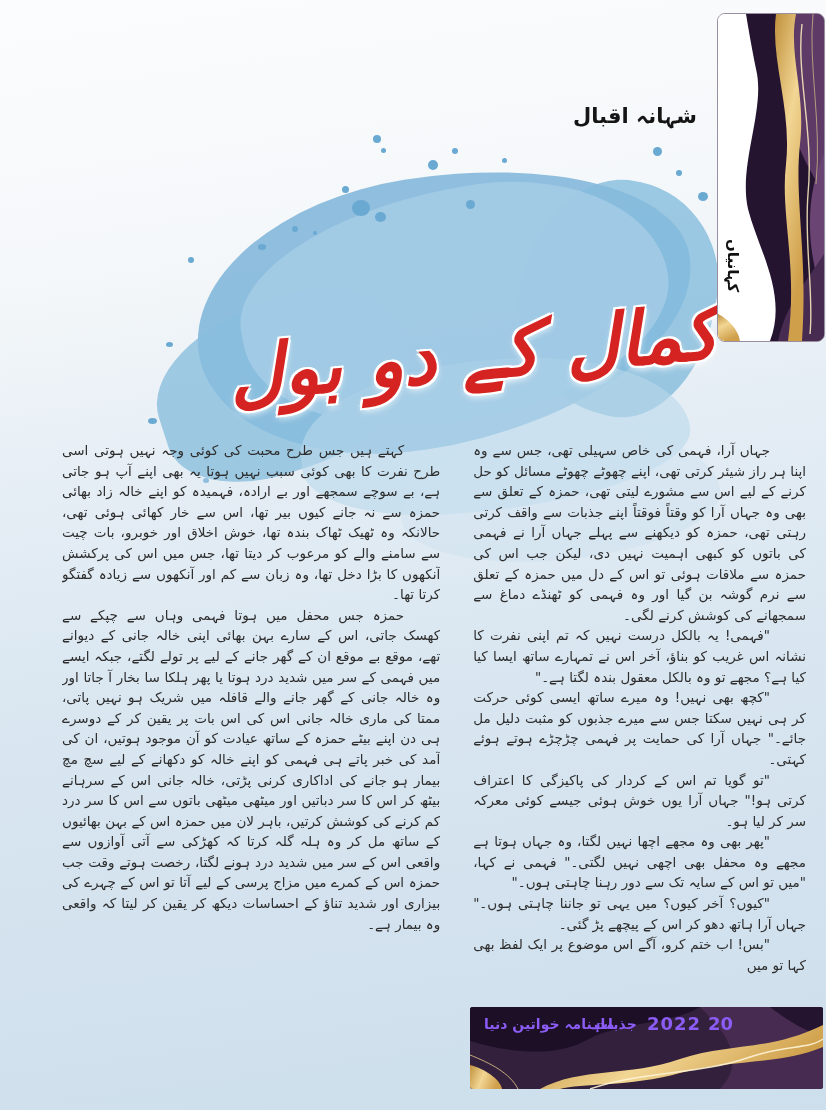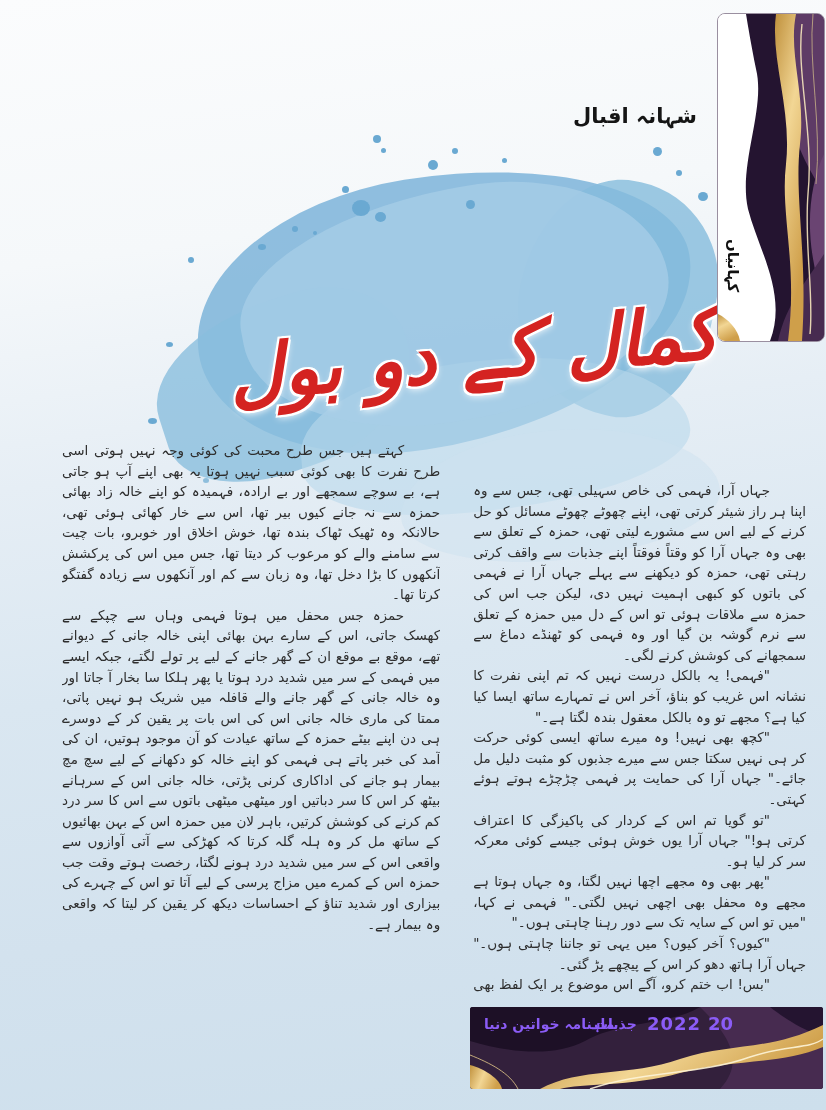--- a/index.html
+++ b/index.html
@@ -54,21 +54,21 @@
     font-size:15px;font-weight:bold;color:#111;
   }
   
   .columns{
     position:absolute;left:62px;top:440px;width:744px;height:556px;
     display:flex;flex-direction:row-reverse;gap:33px;direction:rtl;
   }
   .col{direction:rtl;text-align:justify;color:#2e2e2e;
        font-size:13.5px;line-height:20.6px;overflow:hidden;}
   .col-right{width:384px;}
-  .col-left{width:338px;margin-top:40px;}
+  .col-left{width:338px;}
   .col p{margin:0;text-indent:36px;}
   
   .footer-bar{
     position:absolute;left:470px;top:1007px;width:353px;height:82px;
     border-radius:3px;overflow:hidden;background:#32203c;
   }
   .footer-bar svg{position:absolute;inset:0;width:100%;height:100%;}
   .footer-text{position:absolute;left:0;top:6px;width:100%;height:24px;color:#8b5cf6;}
   .footer-text span{position:absolute;white-space:nowrap;}
   .f-magazine{left:14px;top:3px;font-size:14px;font-weight:bold;direction:rtl;}

